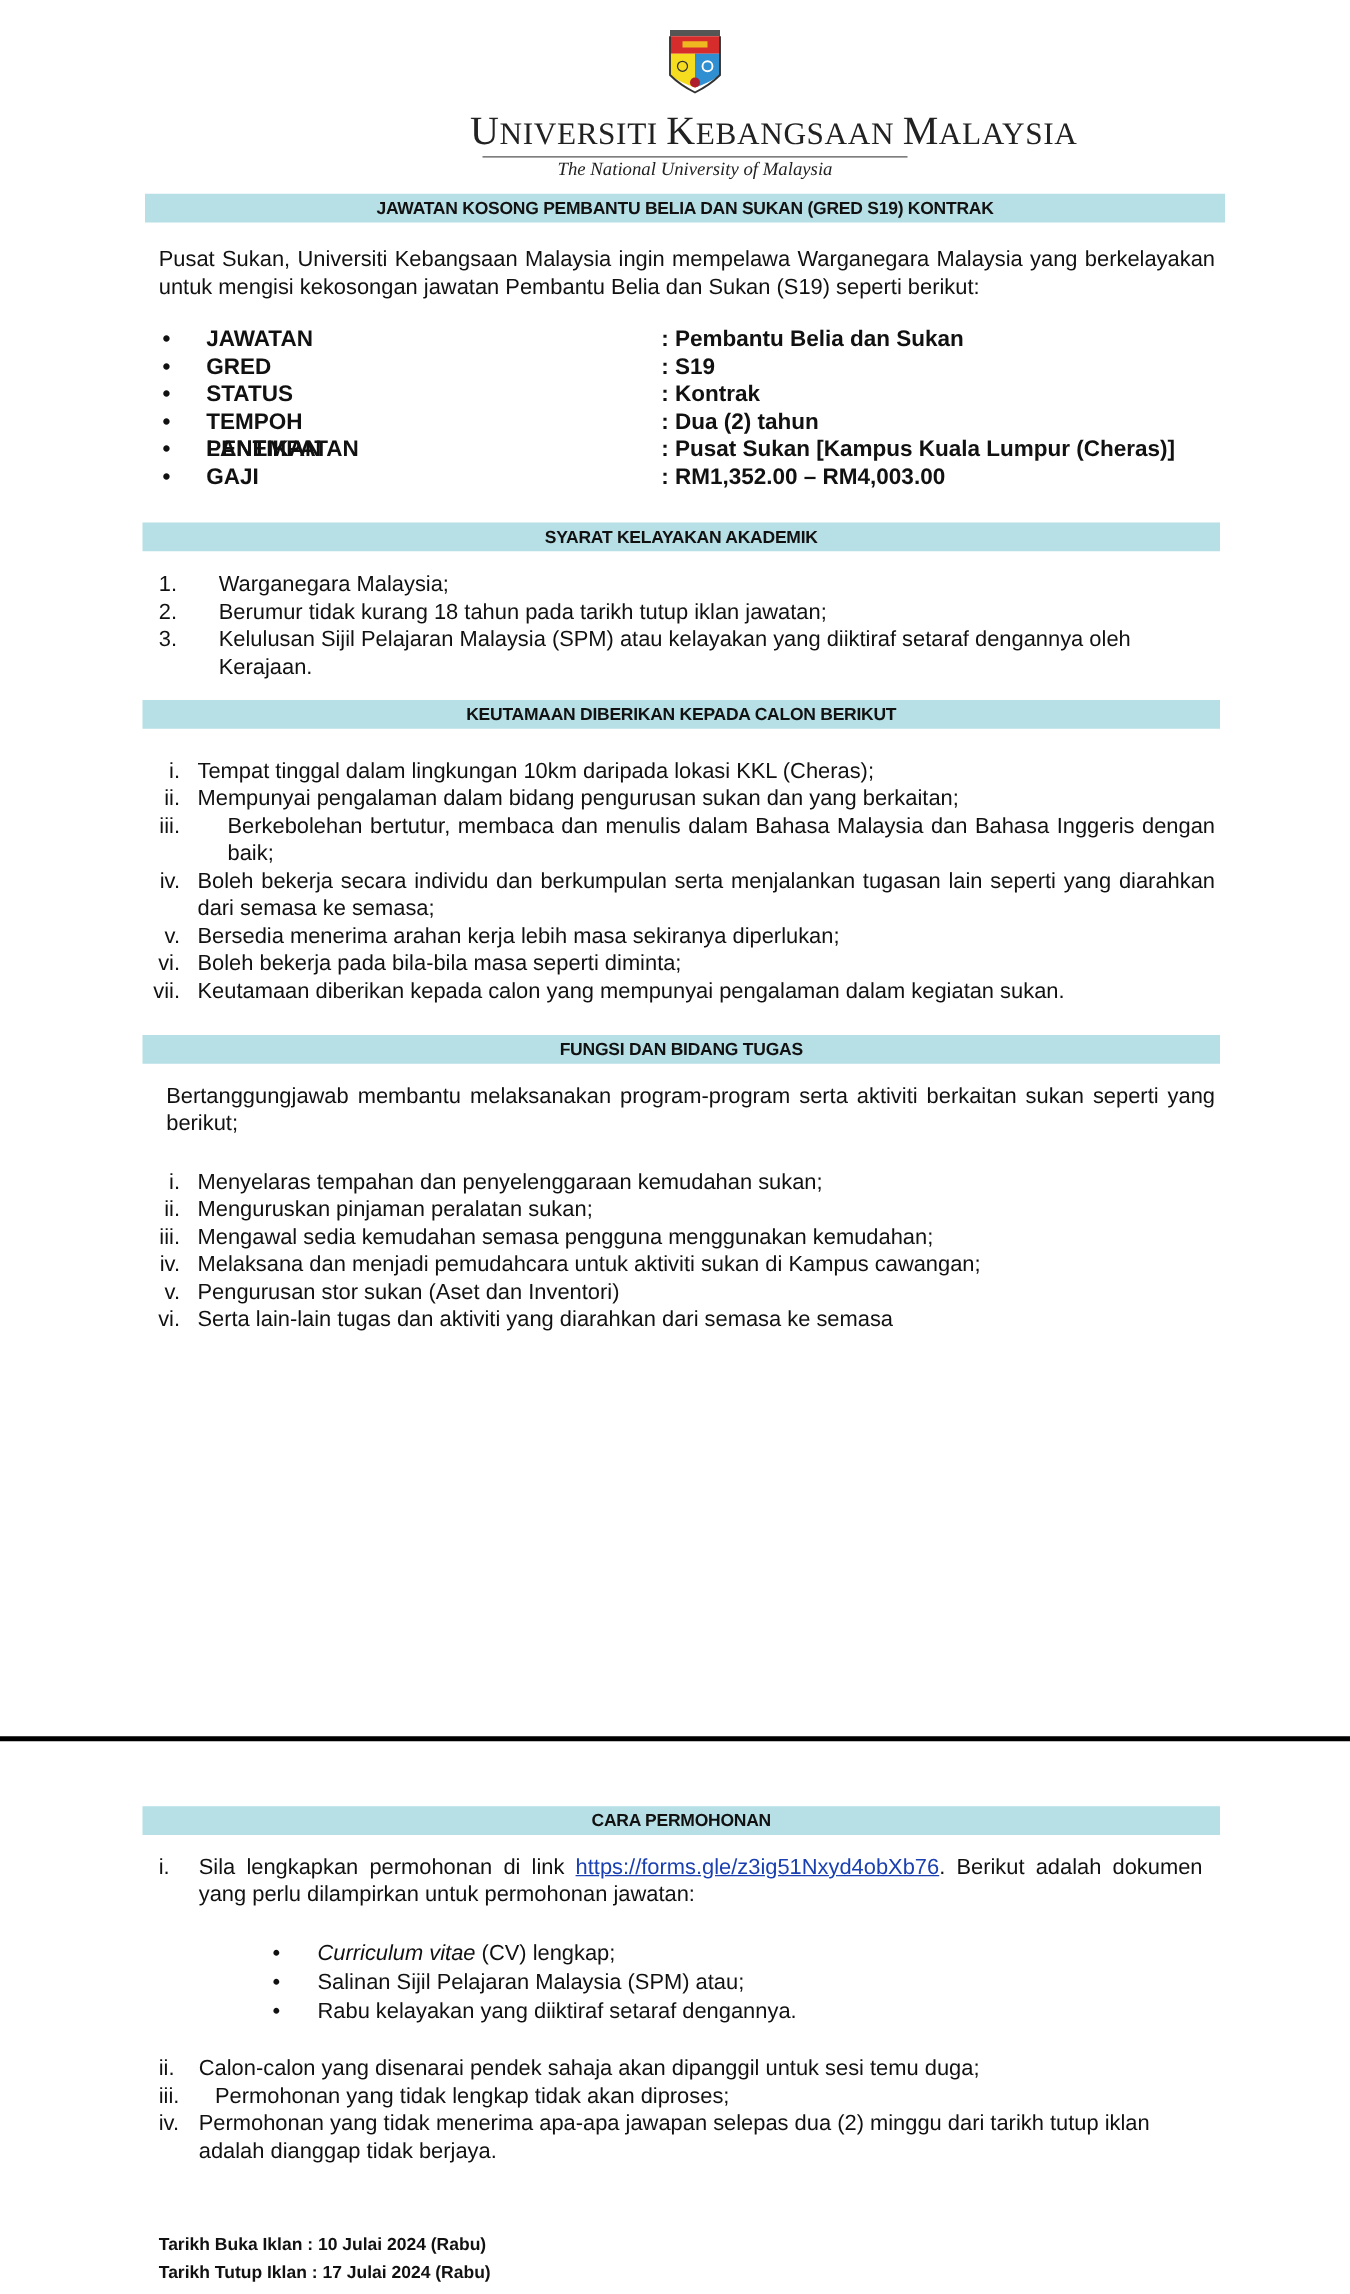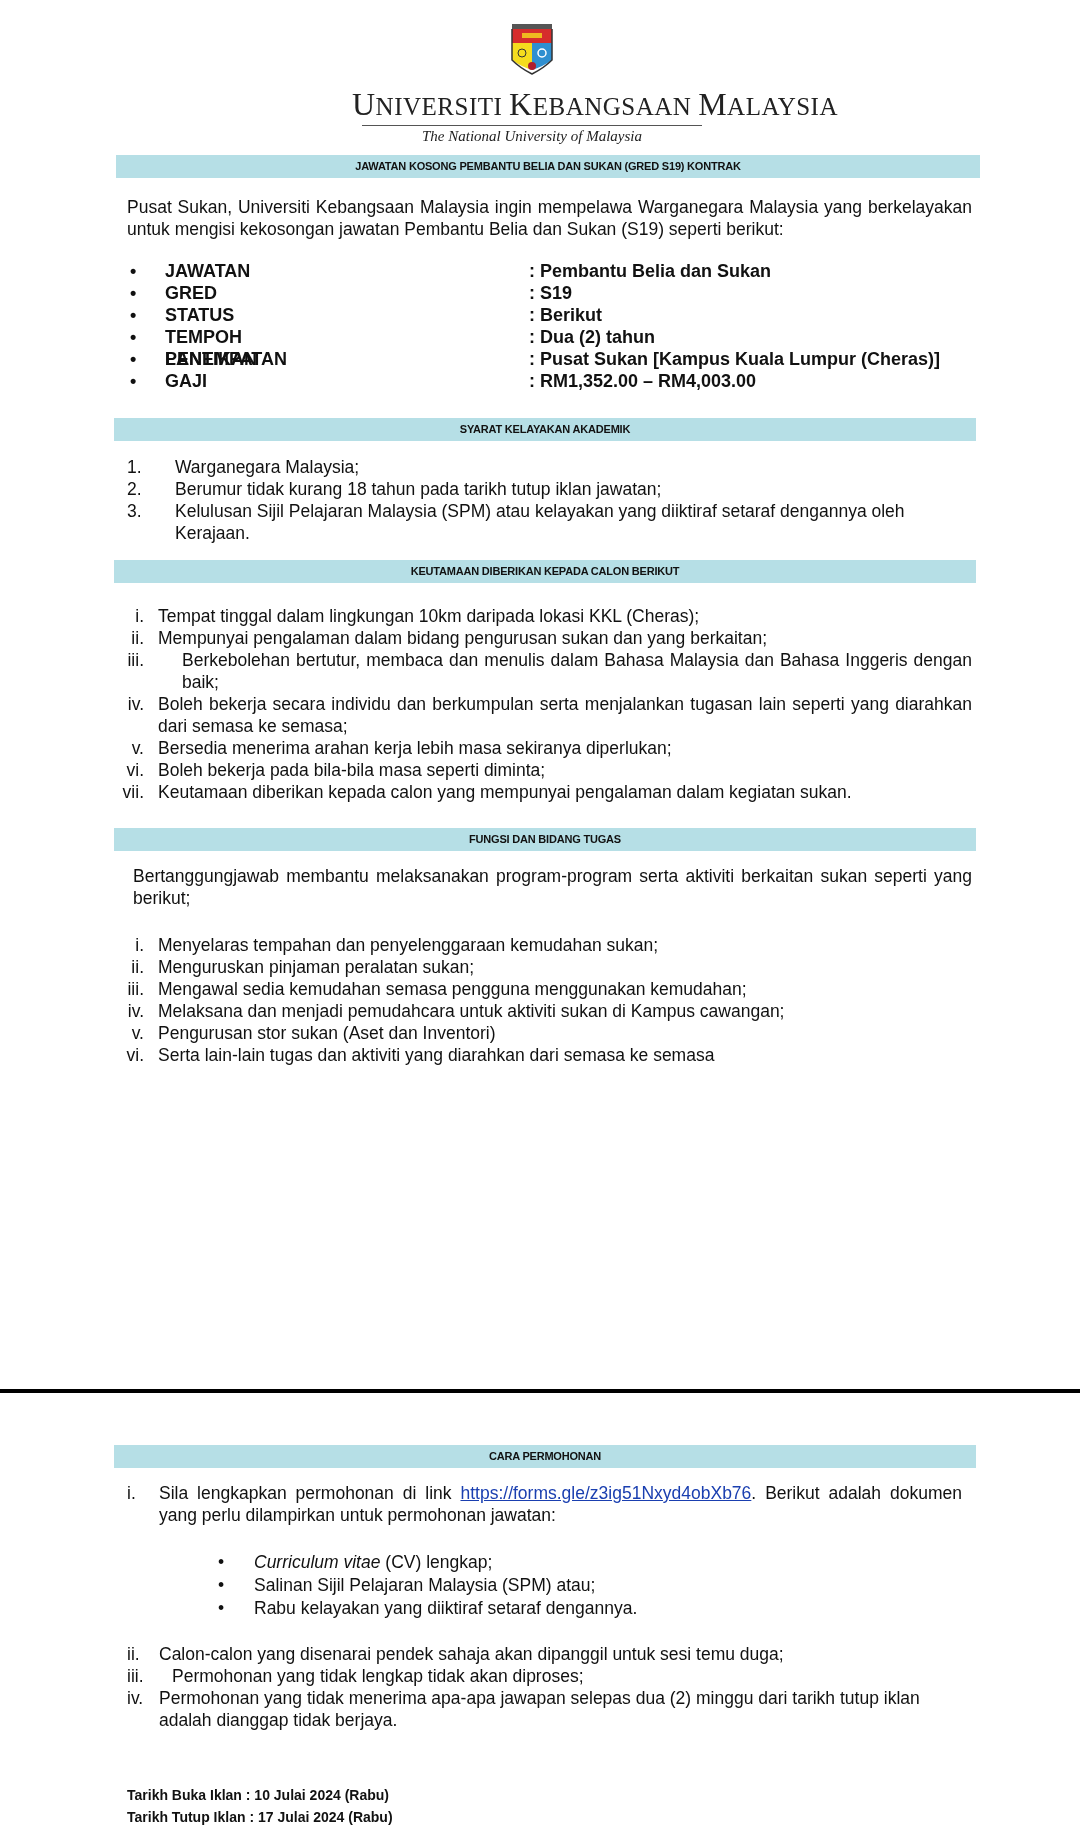--- a/index.html
+++ b/index.html
@@ -1,33 +1,33 @@
 <!DOCTYPE html>
 <html><head>
 <meta charset="utf-8">
 <style>
   html, body { margin: 0; padding: 0; background: #ffffff; }
   body {
     width: 1080px; height: 1835px; position: relative; overflow: hidden;
     font-family: "Liberation Sans", sans-serif; color: #111;
   }
   .page { position: absolute; left: 0; top: 0; width: 1080px; }
-  .logo-wrap { position: absolute; left: 352px; top: 22px; width: 360px; text-align: center; }
+  .logo-wrap { position: absolute; left: 376px; top: 22px; width: 360px; text-align: center; }
   .crest { width: 48px; height: 60px; margin: 0 auto; position: relative; }
   .uni-name {
     font-family: "Liberation Serif", serif; font-size: 25px; letter-spacing: 0.5px;
     color: #222; margin-top: 4px; white-space: nowrap;
   }
   .uni-name .big { font-size: 32px; }
   .uni-rule { height: 1px; background: #555; width: 340px; margin: 2px auto 2px; }
   .uni-tag { font-family: "Liberation Serif", serif; font-style: italic; font-size: 15px; color: #222; }
 
   .banner {
     position: absolute; left: 114px; width: 862px; height: 23px;
-    background: #b6dfe6; font-weight: bold; font-size: 11px; text-align: center;
+    background: #b6dfe6; font-weight: bold; font-size: 14px; text-align: center;
     line-height: 23px; letter-spacing: -0.2px;
   }
   .para { position: absolute; left: 127px; width: 845px; font-size: 17.5px; line-height: 22px; text-align: justify; }
   .kv { position: absolute; left: 130px; font-weight: bold; font-size: 18px; }
   .kv-row { height: 22px; line-height: 22px; position: relative; }
   .kv-row .bul { position: absolute; left: 0; }
   .kv-row .key { position: absolute; left: 35px; }
   .kv-row .val { position: absolute; left: 355px; white-space: nowrap; margin-left: 44px; }
 
   .list { position: absolute; font-size: 17.5px; line-height: 22px; }
@@ -81,21 +81,21 @@
         <span class="val">: Pembantu Belia dan Sukan</span>
       </div>
     <div class="kv-row">
         <span class="bul">•</span>
         <span class="key">GRED</span>
         <span class="val">: S19</span>
       </div>
     <div class="kv-row">
         <span class="bul">•</span>
         <span class="key">STATUS</span>
-        <span class="val">: Berikut</span>
+        <span class="val">: Kontrak</span>
       </div>
     <div class="kv-row">
         <span class="bul">•</span>
         <span class="key">TEMPOH LANTIKAN</span>
         <span class="val">: Dua (2) tahun</span>
       </div>
     <div class="kv-row">
         <span class="bul">•</span>
         <span class="key">PENEMPATAN</span>
         <span class="val">: Pusat Sukan [Kampus Kuala Lumpur (Cheras)]</span>

